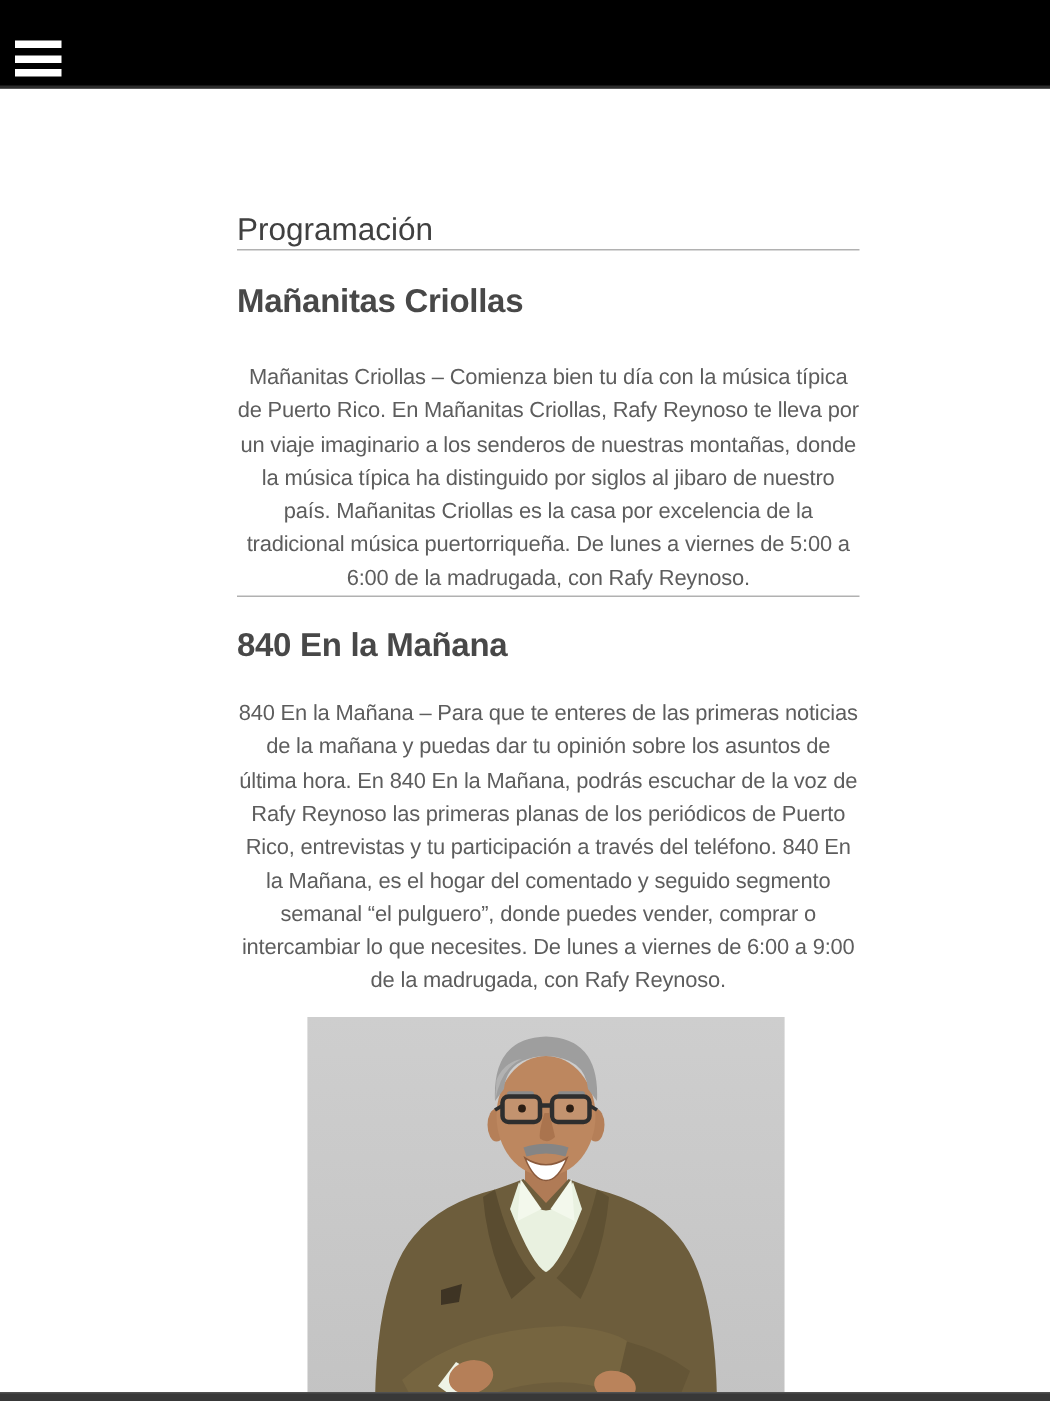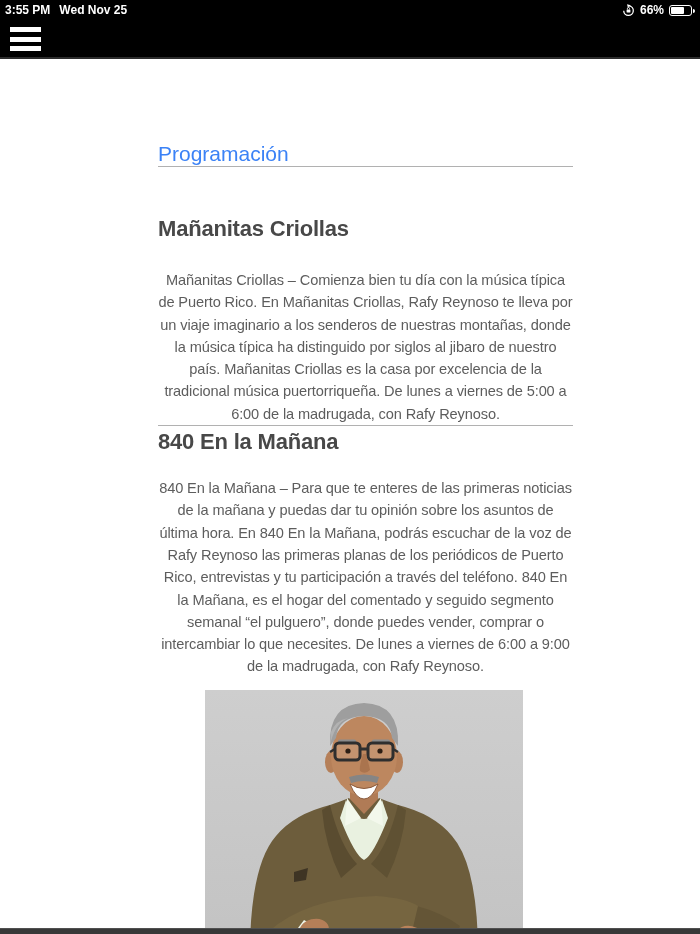--- a/index.html
+++ b/index.html
@@ -38,33 +38,33 @@
     position:absolute; left:10px; top:27px; width:31px; height:24px;
     background:transparent; border:none; padding:0; cursor:pointer;
     display:flex; flex-direction:column; justify-content:space-between;
   }
   .hamburger .bar { display:block; width:31px; height:5px; background:#fff; }
 
   
   .content { position:absolute; left:158px; top:0; width:415px; }
   .page-title {
     margin:141px 0 0; font-size:21px; line-height:25px; font-weight:400;
-    color:#3b82f6;
+    color:#404040;
   }
   hr.divider {
     border:none; border-top:1px solid #b1b1b1; margin:0; width:100%;
   }
   .hr-1 { margin-top:25px; }
   .hr-2 { margin-top:9px; }
   .show-heading {
     font-size:22px; line-height:27px; font-weight:700; color:#484848;
     letter-spacing:-0.2px; margin:0;
   }
-  .show-heading.first { margin-top:48px; }
-  .show-heading.second { margin-top:2px; }
+  .show-heading.first { margin-top:20px; }
+  .show-heading.second { margin-top:18px; }
   .show-body {
     margin:27px 0 0; font-size:14.6px; line-height:22.3px; color:#5d5d5d;
     letter-spacing:-0.12px;
     text-align:center;
   }
   .show-body.second { margin-top:22px; }
 
   .photo {
     margin:12px 0 0 47px; width:318px; height:280px; overflow:hidden;
     background:#c9c9c9;
@@ -76,41 +76,20 @@
     position:absolute; left:0; bottom:0; width:700px; height:6px;
     background:#383838; border-top:1px solid #505050; z-index:20;
   }
 </style>
 </head>
 <body>
 
 <div class="screen">
 
   <header class="app-header">
-    <div class="statusbar">
-      <div class="sb-left">
-        <span>3:55 PM</span>
-        <span>Wed Nov 25</span>
-      </div>
-      <div class="sb-right">
-        <span style="display:inline-flex;">
-          <svg width="13" height="13" viewBox="0 0 13 13">
-            <path d="M7.2,1.9 A4.8 4.8 0 1 1 1.7,6.8" fill="none" stroke="#fff" stroke-width="1.3"></path>
-            <polygon points="5.0,0.2 8.8,1.3 5.8,3.6" fill="#fff"></polygon>
-            <path d="M5.4,5.4 V4.6 a1.1 1.1 0 0 1 2.2,0 V5.4" fill="none" stroke="#fff" stroke-width="1"></path>
-            <rect x="4.6" y="5.4" width="3.8" height="3.1" rx="0.6" fill="#fff"></rect>
-          </svg>
-        </span>
-        <span>66%</span>
-        <span class="battery">
-          <span class="battery-fill" style="width: 66%;"></span>
-          <span class="battery-tip"></span>
-        </span>
-      </div>
-    </div>
     <button class="hamburger" aria-label="menu">
       <span class="bar"></span>
       <span class="bar"></span>
       <span class="bar"></span>
     </button>
   </header>
 
   <main class="content">
     <h1 class="page-title">Programación</h1>
 

